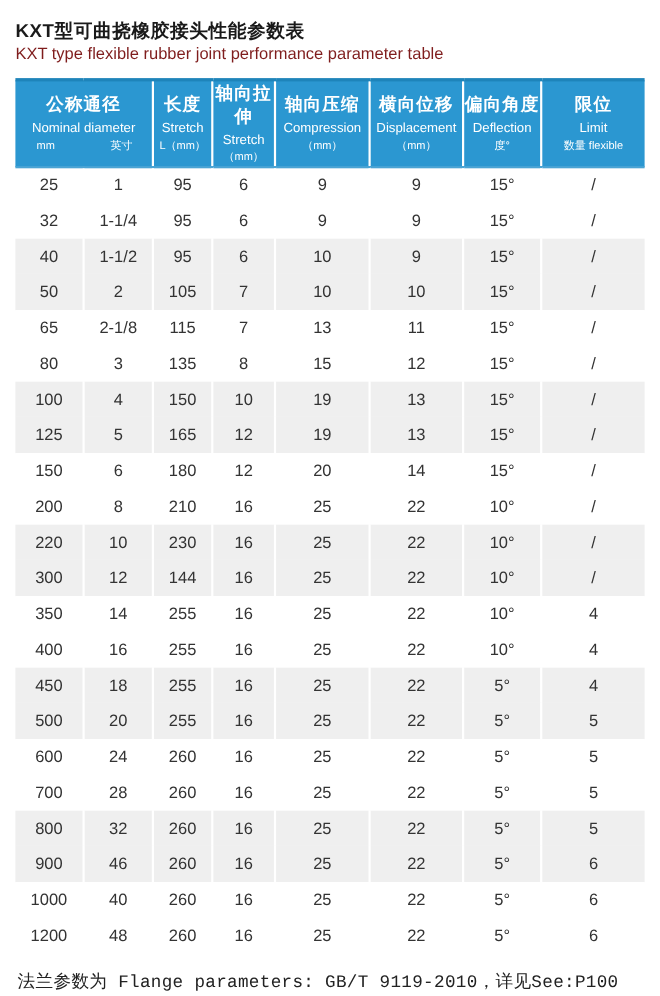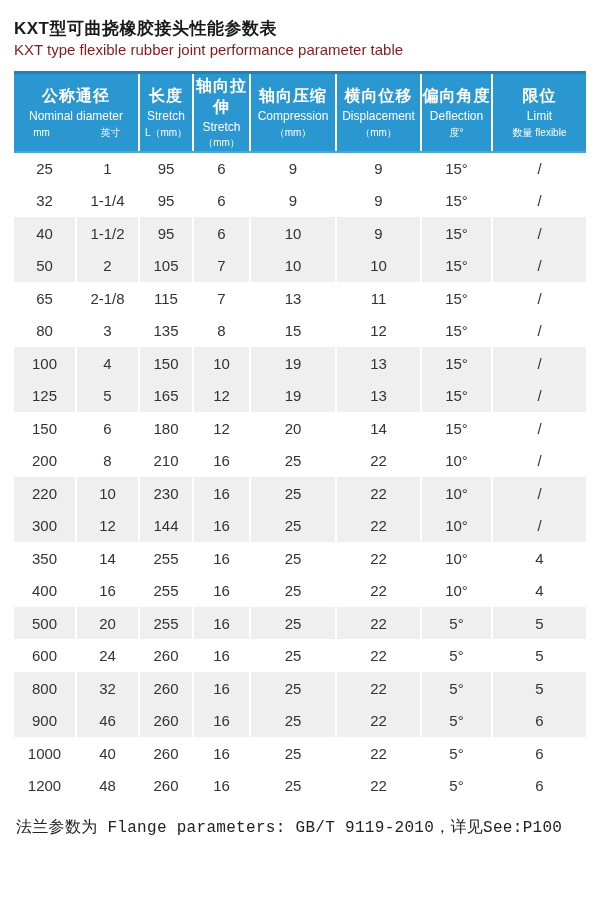--- a/index.html
+++ b/index.html
@@ -252,39 +252,59 @@
           <td>400</td>
           <td>16</td>
           <td>255</td>
           <td>16</td>
           <td>25</td>
           <td>22</td>
           <td>10°</td>
           <td>4</td>
         </tr>
         <tr class="alt">
+          <td>450</td>
+          <td>18</td>
+          <td>255</td>
+          <td>16</td>
+          <td>25</td>
+          <td>22</td>
+          <td>5°</td>
+          <td>4</td>
+        </tr>
+        <tr class="alt">
           <td>500</td>
           <td>20</td>
           <td>255</td>
           <td>16</td>
           <td>25</td>
           <td>22</td>
           <td>5°</td>
           <td>5</td>
         </tr>
         <tr>
           <td>600</td>
           <td>24</td>
           <td>260</td>
           <td>16</td>
           <td>25</td>
           <td>22</td>
           <td>5°</td>
           <td>5</td>
         </tr>
+        <tr>
+          <td>700</td>
+          <td>28</td>
+          <td>260</td>
+          <td>16</td>
+          <td>25</td>
+          <td>22</td>
+          <td>5°</td>
+          <td>5</td>
+        </tr>
         <tr class="alt">
           <td>800</td>
           <td>32</td>
           <td>260</td>
           <td>16</td>
           <td>25</td>
           <td>22</td>
           <td>5°</td>
           <td>5</td>
         </tr>

